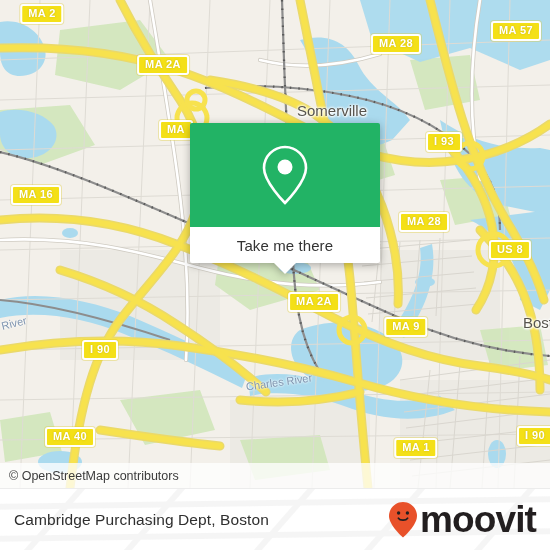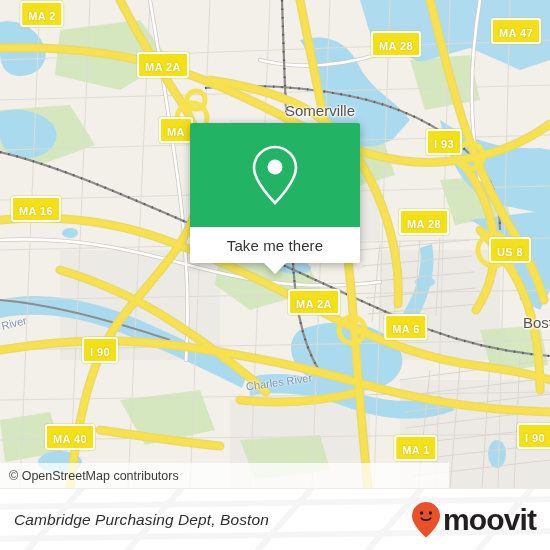--- a/index.html
+++ b/index.html
@@ -18,21 +18,21 @@
   
   .shield{
     position:absolute;
     background:#f4e017;
     border:2px solid #ffffff;
     border-radius:3px;
     color:#ffffff;
     font-size:11px;
     font-weight:bold;
     letter-spacing:.4px;
-    padding:7px 6px 2px 6px;
+    padding:1px 6px 2px 6px;
     line-height:13px;
     white-space:nowrap;
     text-shadow:0 0 2px rgba(150,130,0,.45);
     box-shadow:0 0 0 1px rgba(220,200,40,.35);
     transform:translate(-50%,-50%);
     text-align:right;
   }
   .place{
     position:absolute;
     color:#57544e;
@@ -47,21 +47,21 @@
     font-size:11px;
     white-space:nowrap;
     transform:translate(-50%,-50%);
     text-shadow:0 0 3px #fff,0 0 2px #fff;
   }
 
   
   .popup{
     position:absolute;
     left:190px;top:123px;
-    width:170px;
+    width:190px;
     filter:drop-shadow(0 2px 4px rgba(0,0,0,.30));
   }
   .popup-head{
     height:104px;
     background:#22b365;
     border-radius:2px 2px 0 0;
     display:flex;align-items:center;justify-content:center;
   }
   .popup-foot{
     height:36px;
@@ -78,45 +78,45 @@
     left:50%;bottom:-11px;
     margin-left:-11px;
     width:0;height:0;
     border-left:11px solid transparent;
     border-right:11px solid transparent;
     border-top:11px solid #ffffff;
   }
 
   
   .attrib{
-    position:absolute;left:0;bottom:0;width:449px;height:25px;
+    position:absolute;left:0;bottom:0;width:550px;height:25px;
     background:rgba(255,255,255,.76);
     display:flex;align-items:center;
   }
   .attrib-text{font-size:12.5px;color:#3b3b3b;padding-left:9px;}
 
   
   .footer{
     position:absolute;left:0;top:488px;width:550px;height:62px;
     background:#ffffff;
     display:flex;align-items:center;justify-content:space-between;
     overflow:hidden;
     border-top:1px solid #ececec;
   }
   .footer-bg{position:absolute;left:0;top:0;width:550px;height:62px;opacity:.5;}
   .footer-title{
     position:relative;
-    font-size:15.5px;color:#2f2f2f;padding-left:14px;letter-spacing:.1px;font-style:italic;
+    font-size:15.5px;color:#2f2f2f;padding-left:14px;letter-spacing:.1px;
   }
   .logo{
     position:relative;
     display:flex;align-items:center;padding-right:14px;
   }
   .logo-word{
-    font-size:30px;color:#231f20;font-weight:bold;letter-spacing:-.9px;
+    font-size:37px;color:#231f20;font-weight:bold;letter-spacing:-.9px;
     margin-left:2px;line-height:30px;
   }
 </style>
 </head>
 <body>
 
 <div class="screen">
 
   <div class="map">
 
@@ -278,34 +278,34 @@
         <circle cx="470" cy="156" r="13"></circle>
         <circle cx="352" cy="330" r="13"></circle>
         <circle cx="196" cy="100" r="9"></circle>
         <circle cx="494" cy="250" r="16"></circle>
       </g>
     </svg>
 
     <div class="shield" style="left:42px;top:14px">MA 2</div>
     <div class="shield" style="left:163px;top:65px">MA 2A</div>
     <div class="shield" style="left:396px;top:44px">MA 28</div>
-    <div class="shield" style="left:516px;top:31px">MA 47</div>
+    <div class="shield" style="left:516px;top:31px">MA 57</div>
     <div class="shield" style="left:444px;top:142px">I 93</div>
     <div class="shield" style="left:176px;top:130px">MA</div>
-    <div class="shield" style="left:36px;top:209px">MA 16</div>
+    <div class="shield" style="left:36px;top:195px">MA 16</div>
     <div class="shield" style="left:424px;top:222px">MA 28</div>
     <div class="shield" style="left:510px;top:250px">US 8</div>
     <div class="shield" style="left:314px;top:302px">MA 2A</div>
-    <div class="shield" style="left:406px;top:327px">MA 6</div>
+    <div class="shield" style="left:406px;top:327px">MA 9</div>
     <div class="shield" style="left:100px;top:350px">I 90</div>
     <div class="shield" style="left:70px;top:437px">MA 40</div>
     <div class="shield" style="left:416px;top:448px">MA 1</div>
     <div class="shield" style="left:535px;top:436px">I 90</div>
 
-    <div class="place" style="left:320px;top:110px">Somerville</div>
+    <div class="place" style="left:332px;top:110px">Somerville</div>
     <div class="place" style="left:538px;top:322px">Bost</div>
 
     <div class="water-label" style="left:14px;top:323px;transform:translate(-50%,-50%) rotate(-14deg)">River</div>
     <div class="water-label" style="left:279px;top:382px;transform:translate(-50%,-50%) rotate(-8deg)">Charles River</div>
 
     <div class="popup">
       <div class="popup-head">
         <svg width="54" height="64" viewBox="0 0 54 64">
           <path d="M27 4 C15.4 4 6 13.4 6 25 C6 39 27 60 27 60 C27 60 48 39 48 25 C48 13.4 38.6 4 27 4 Z" fill="none" stroke="#ffffff" stroke-width="2.6"></path>
           <circle cx="27" cy="24" r="7.5" fill="#ffffff"></circle>

